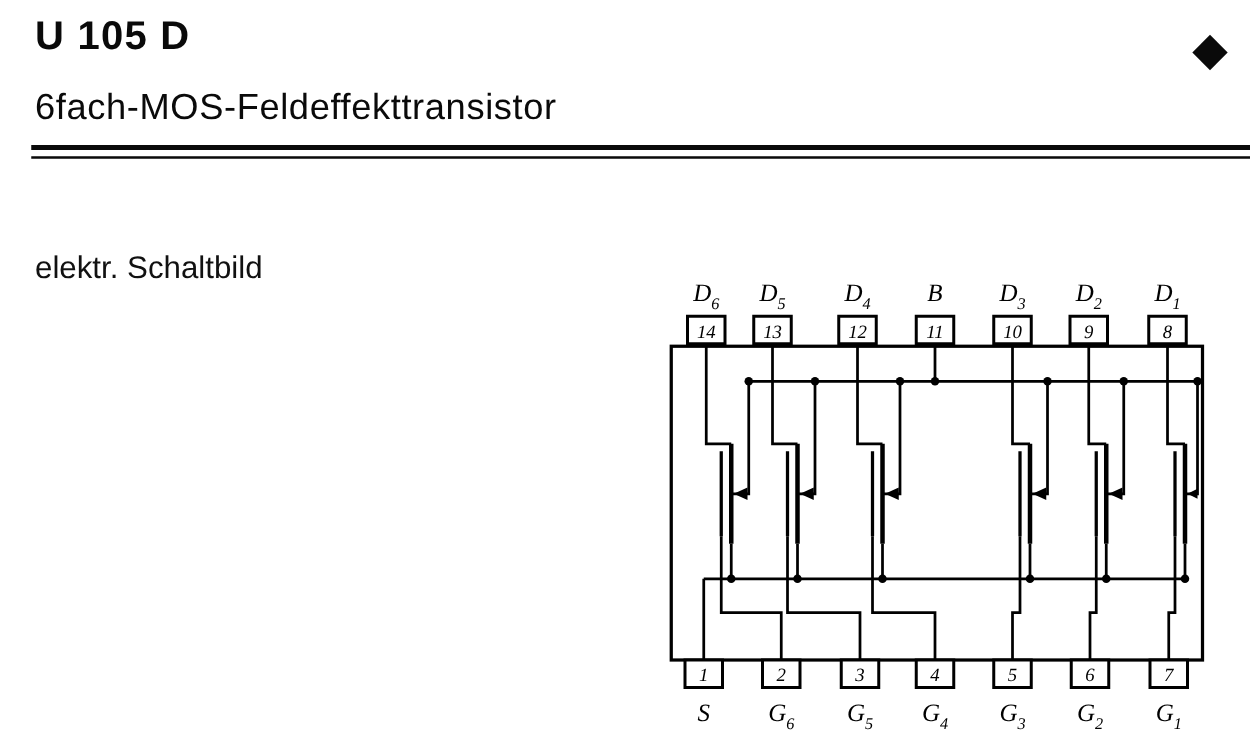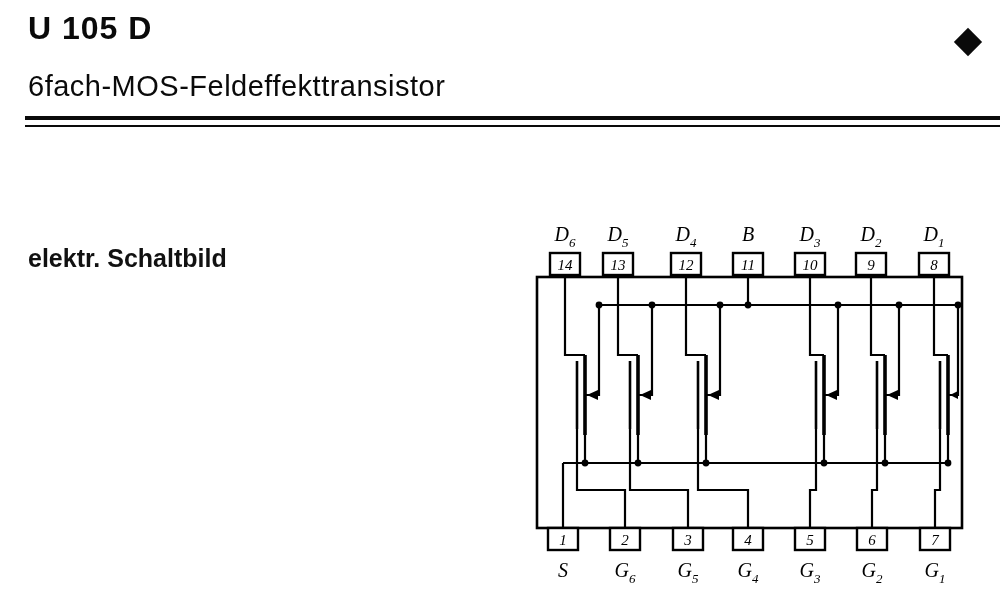--- a/index.html
+++ b/index.html
@@ -40,23 +40,22 @@
     color: #0a0a0a;
   }
   .rule { position: absolute; left: 25px; width: 975px; background: #0a0a0a; }
   .rule-thick { top: 116px; height: 4px; }
   .rule-thin  { top: 125px; height: 2px; }
   .section-label {
     position: absolute;
     left: 28px;
     top: 200px;
     font-size: 25px;
-    font-weight: 700;
+    font-weight: 400;
     color: #111;
-    margin-top: 44px;
   }
   .schematic {
     position: absolute;
     left: 520px;
     top: 205px;
   }
   .wire { fill: none; stroke: #000; stroke-width: 2.2; }
   .ic-outline { fill: none; stroke: #000; stroke-width: 2.6; }
   .bar { fill: none; stroke: #000; stroke-width: 3.6; }
   .gatebar { fill: none; stroke: #000; stroke-width: 2.6; }

